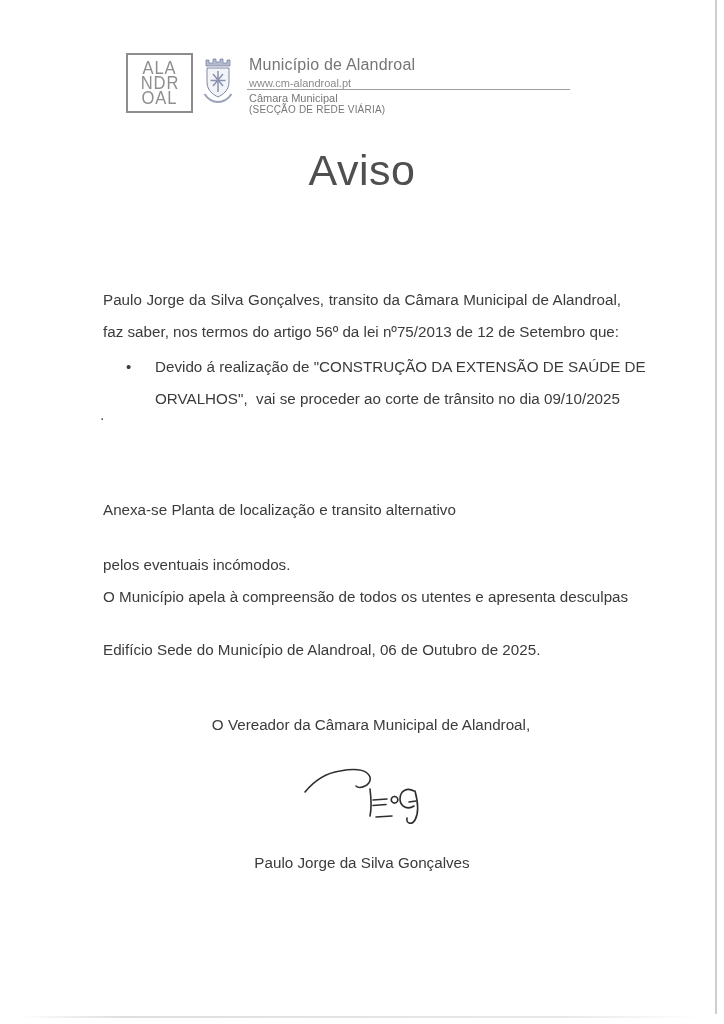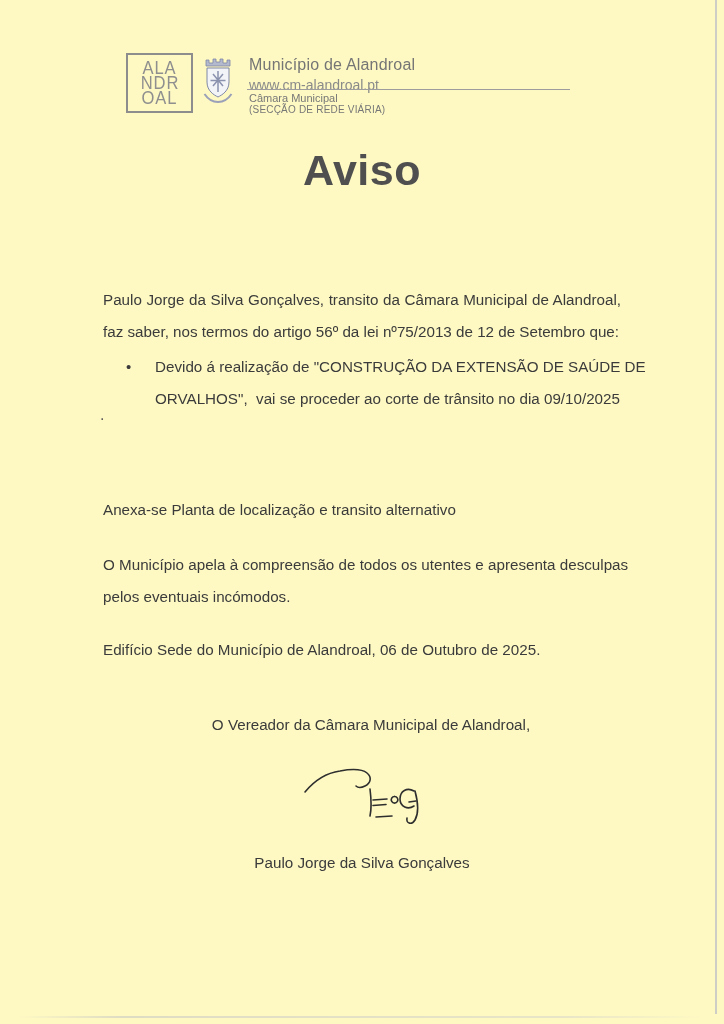--- a/index.html
+++ b/index.html
@@ -1,46 +1,46 @@
 <!DOCTYPE html>
 <html><head>
 <meta charset="utf-8">
 <style>
   html,body{margin:0;padding:0;background:#e9e9e9;}
   .page{
     position:relative;width:724px;height:1024px;margin:0 auto;
-    background:#fef9c3;overflow:hidden;
+    background:#ffffff;overflow:hidden;
     font-family:"Liberation Sans", sans-serif;color:#3a3a3a;
   }
   
   .edge-right{position:absolute;left:715px;top:0;width:2px;height:1014px;background:#c7c7c7;opacity:.85;}
   .edge-bottom{position:absolute;left:18px;right:22px;top:1016px;height:2px;
     background:linear-gradient(to right, rgba(200,200,200,0), rgba(196,196,196,.55) 15%, rgba(205,205,205,.45) 80%, rgba(220,220,220,0));}
   .stray-mark{position:absolute;left:100px;top:406px;font-size:16px;color:#5a5a5a;}
   
   .logo-box{
     position:absolute;left:126px;top:53px;width:63px;height:56px;
     border:2px solid #8d8d8d;display:flex;flex-direction:column;
     align-items:center;justify-content:center;
   }
   .logo-box span{
     display:block;font-size:18px;line-height:15px;color:#8f8f8f;
     letter-spacing:1px;transform:scaleX(.92);font-weight:400;
   }
   .crest{position:absolute;left:203px;top:56px;width:30px;height:48px;}
   .hdr-text{position:absolute;left:249px;top:56px;width:330px;}
   .hdr-muni{font-size:16px;font-weight:normal;color:#757575;letter-spacing:.2px;}
-  .hdr-url{font-size:14px;color:#8a8a8a;margin-top:3px;}
+  .hdr-url{font-size:11px;color:#8a8a8a;margin-top:3px;}
   .hdr-rule{position:absolute;left:247px;top:89px;width:323px;border-top:1.2px solid #9d9d9d;}
   .hdr-dept{position:absolute;left:249px;top:92px;font-size:11px;color:#777;}
   .hdr-sect{position:absolute;left:249px;top:104px;font-size:10px;color:#777;letter-spacing:.2px;}
   
   .title{
     position:absolute;left:0;right:0;top:148px;text-align:center;
-    font-size:43px;font-weight:bold;color:#4f4f4f;letter-spacing:.5px;line-height:44px;
+    font-size:43px;font-weight:normal;color:#4f4f4f;letter-spacing:.5px;line-height:44px;
   }
   .subtitle{
     position:absolute;left:0;right:0;top:221px;text-align:center;
     font-family:"Liberation Serif", serif;font-weight:bold;
     font-size:16px;line-height:20.5px;color:#3c3c3c;
   }
   
   .bodyblock{position:absolute;left:103px;width:518px;font-size:15.2px;line-height:31.6px;color:#3b3b3b;}
   .bodyblock .ln{white-space:nowrap;}
   .jl{text-align:justify;text-align-last:justify;}
@@ -99,22 +99,22 @@
     </div>
   </div>
 
   <div class="stray-mark">.</div>
 
   <div class="bodyblock anexa">
     <div class="ln ll">Anexa-se Planta de localização e transito alternativo</div>
   </div>
 
   <div class="bodyblock p3">
+    <div class="ln ll">pelos eventuais incómodos.</div>
     <div class="ln jl">O Município apela à compreensão de todos os utentes e apresenta desculpas</div>
-    <div class="ln ll">pelos eventuais incómodos.</div>
   </div>
 
   <div class="bodyblock dateline">
     <div class="ln ll">Edifício Sede do Município de Alandroal, 06 de Outubro de 2025.</div>
   </div>
 
   <div class="closing">O Vereador da Câmara Municipal de Alandroal,</div>
 
   <svg class="signature" viewBox="0 0 140 72">
     <g fill="none" stroke="#2e2e2e" stroke-width="1.6" stroke-linecap="round">

